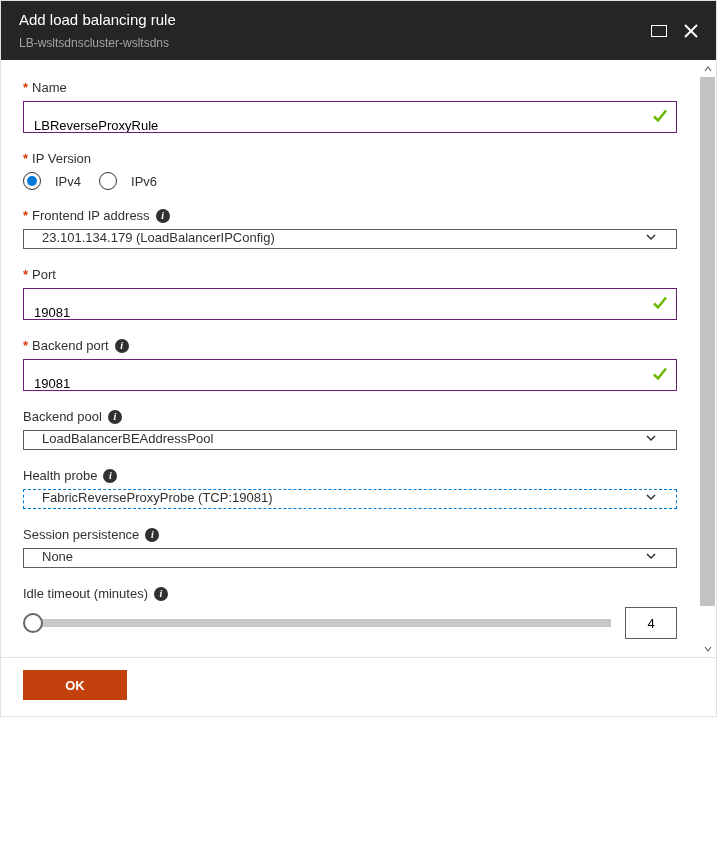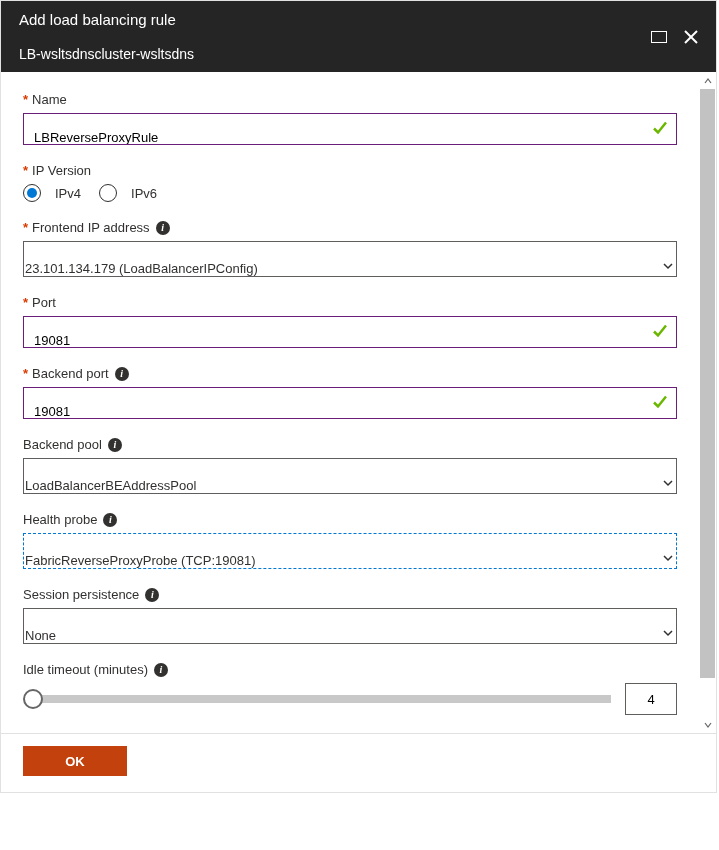--- a/index.html
+++ b/index.html
@@ -16,21 +16,21 @@
   }
   .header {
     background: #252525;
     color: #ffffff;
     padding: 10px 14px 10px 18px;
     display: flex;
     align-items: center;
   }
   .header-titles { flex: 1; }
   .header-title { font-size: 15px; font-weight: 400; }
-  .header-subtitle { font-size: 14px; color: #ffffff; margin-top: 18px; }
+  .header-subtitle { font-size: 12px; color: #a3a3a3; margin-top: 8px; }
   .header-icon {
     width: 22px; height: 22px;
     display: flex; align-items: center; justify-content: center;
     margin-left: 10px; cursor: pointer;
   }
   .content-wrap { display: flex; }
   .content { flex: 1; padding: 20px 22px 0 22px; }
   .scrollbar {
     width: 17px;
     position: relative;
@@ -75,24 +75,24 @@
     display: flex; align-items: center; gap: 14px; cursor: pointer;
   }
   .radio-circle {
     width: 18px; height: 18px; border: 1px solid #323130; border-radius: 50%;
     display: flex; align-items: center; justify-content: center;
   }
   .radio-dot { width: 10px; height: 10px; border-radius:50%; background:#0078d4; display:none; }
   .radio.selected .radio-dot { display:block; }
 
   .select {
-    width: 100%; height: 36px;
+    width: 100%; height: 20px;
     border: 1px solid #605e5c;
-    display: flex; align-items: flex-end;
-    padding: 0 1px; cursor: pointer;
+    display: flex; align-items: flex-start;
+    padding: 0 18px; cursor: pointer;
     position: relative;
   }
   .select.dashed { border: 1px dashed #0078d4; }
   .select-text { flex:1; font-size:13px; }
   .chevron { color:#323130; }
 
   .slider-row { display:flex; align-items:center; gap:14px; }
   .slider {
     flex:1; height:8px; background:#c8c8c8; position:relative; cursor:pointer;
     margin-left: 8px;

